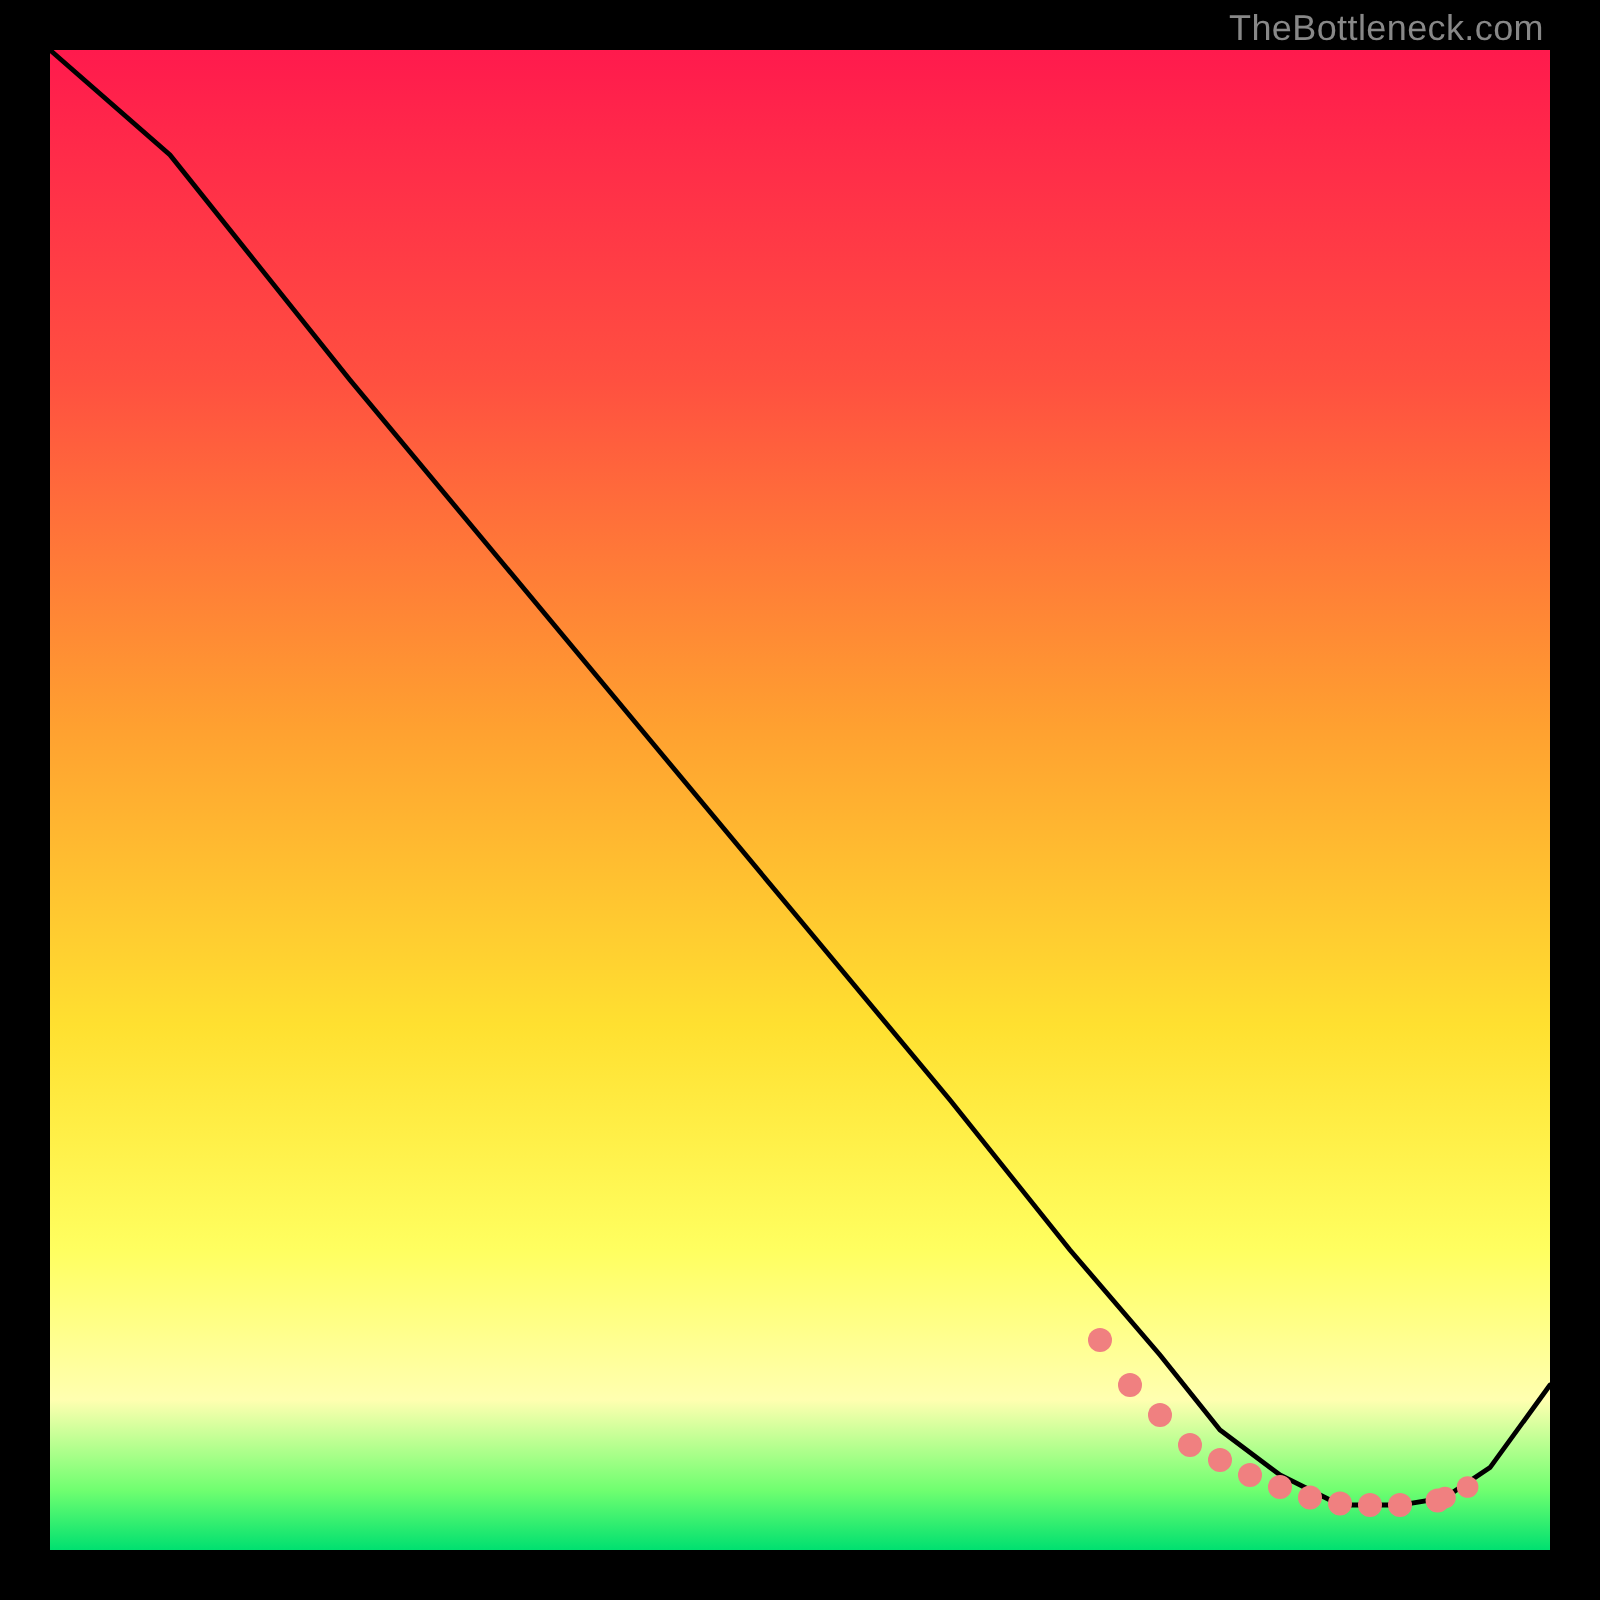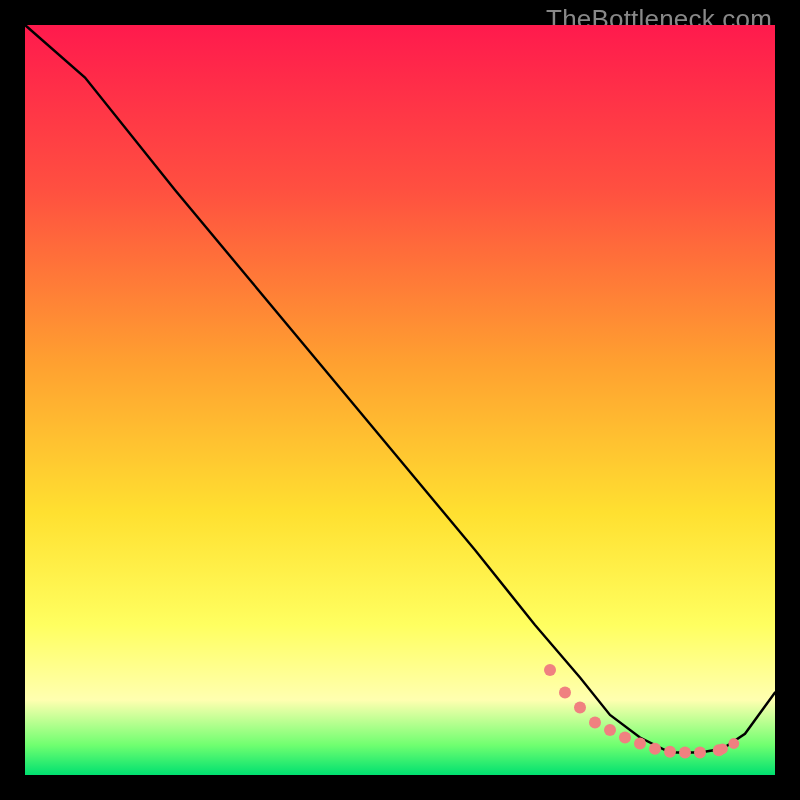--- a/index.html
+++ b/index.html
@@ -35,21 +35,21 @@
       #ffffb0 90%,
       #70ff70 96%,
       #00e070 100%
     );
   }
   .watermark {
     position: absolute;
     top: 4px;
     right: 28px;
     color: #888;
-    font-size: 26px;
+    font-size: 18px;
     font-weight: 500;
     letter-spacing: 0.2px;
   }
   svg.curve {
     position: absolute;
     top: 0;
     left: 0;
     width: 750px;
     height: 750px;
     overflow: visible;

